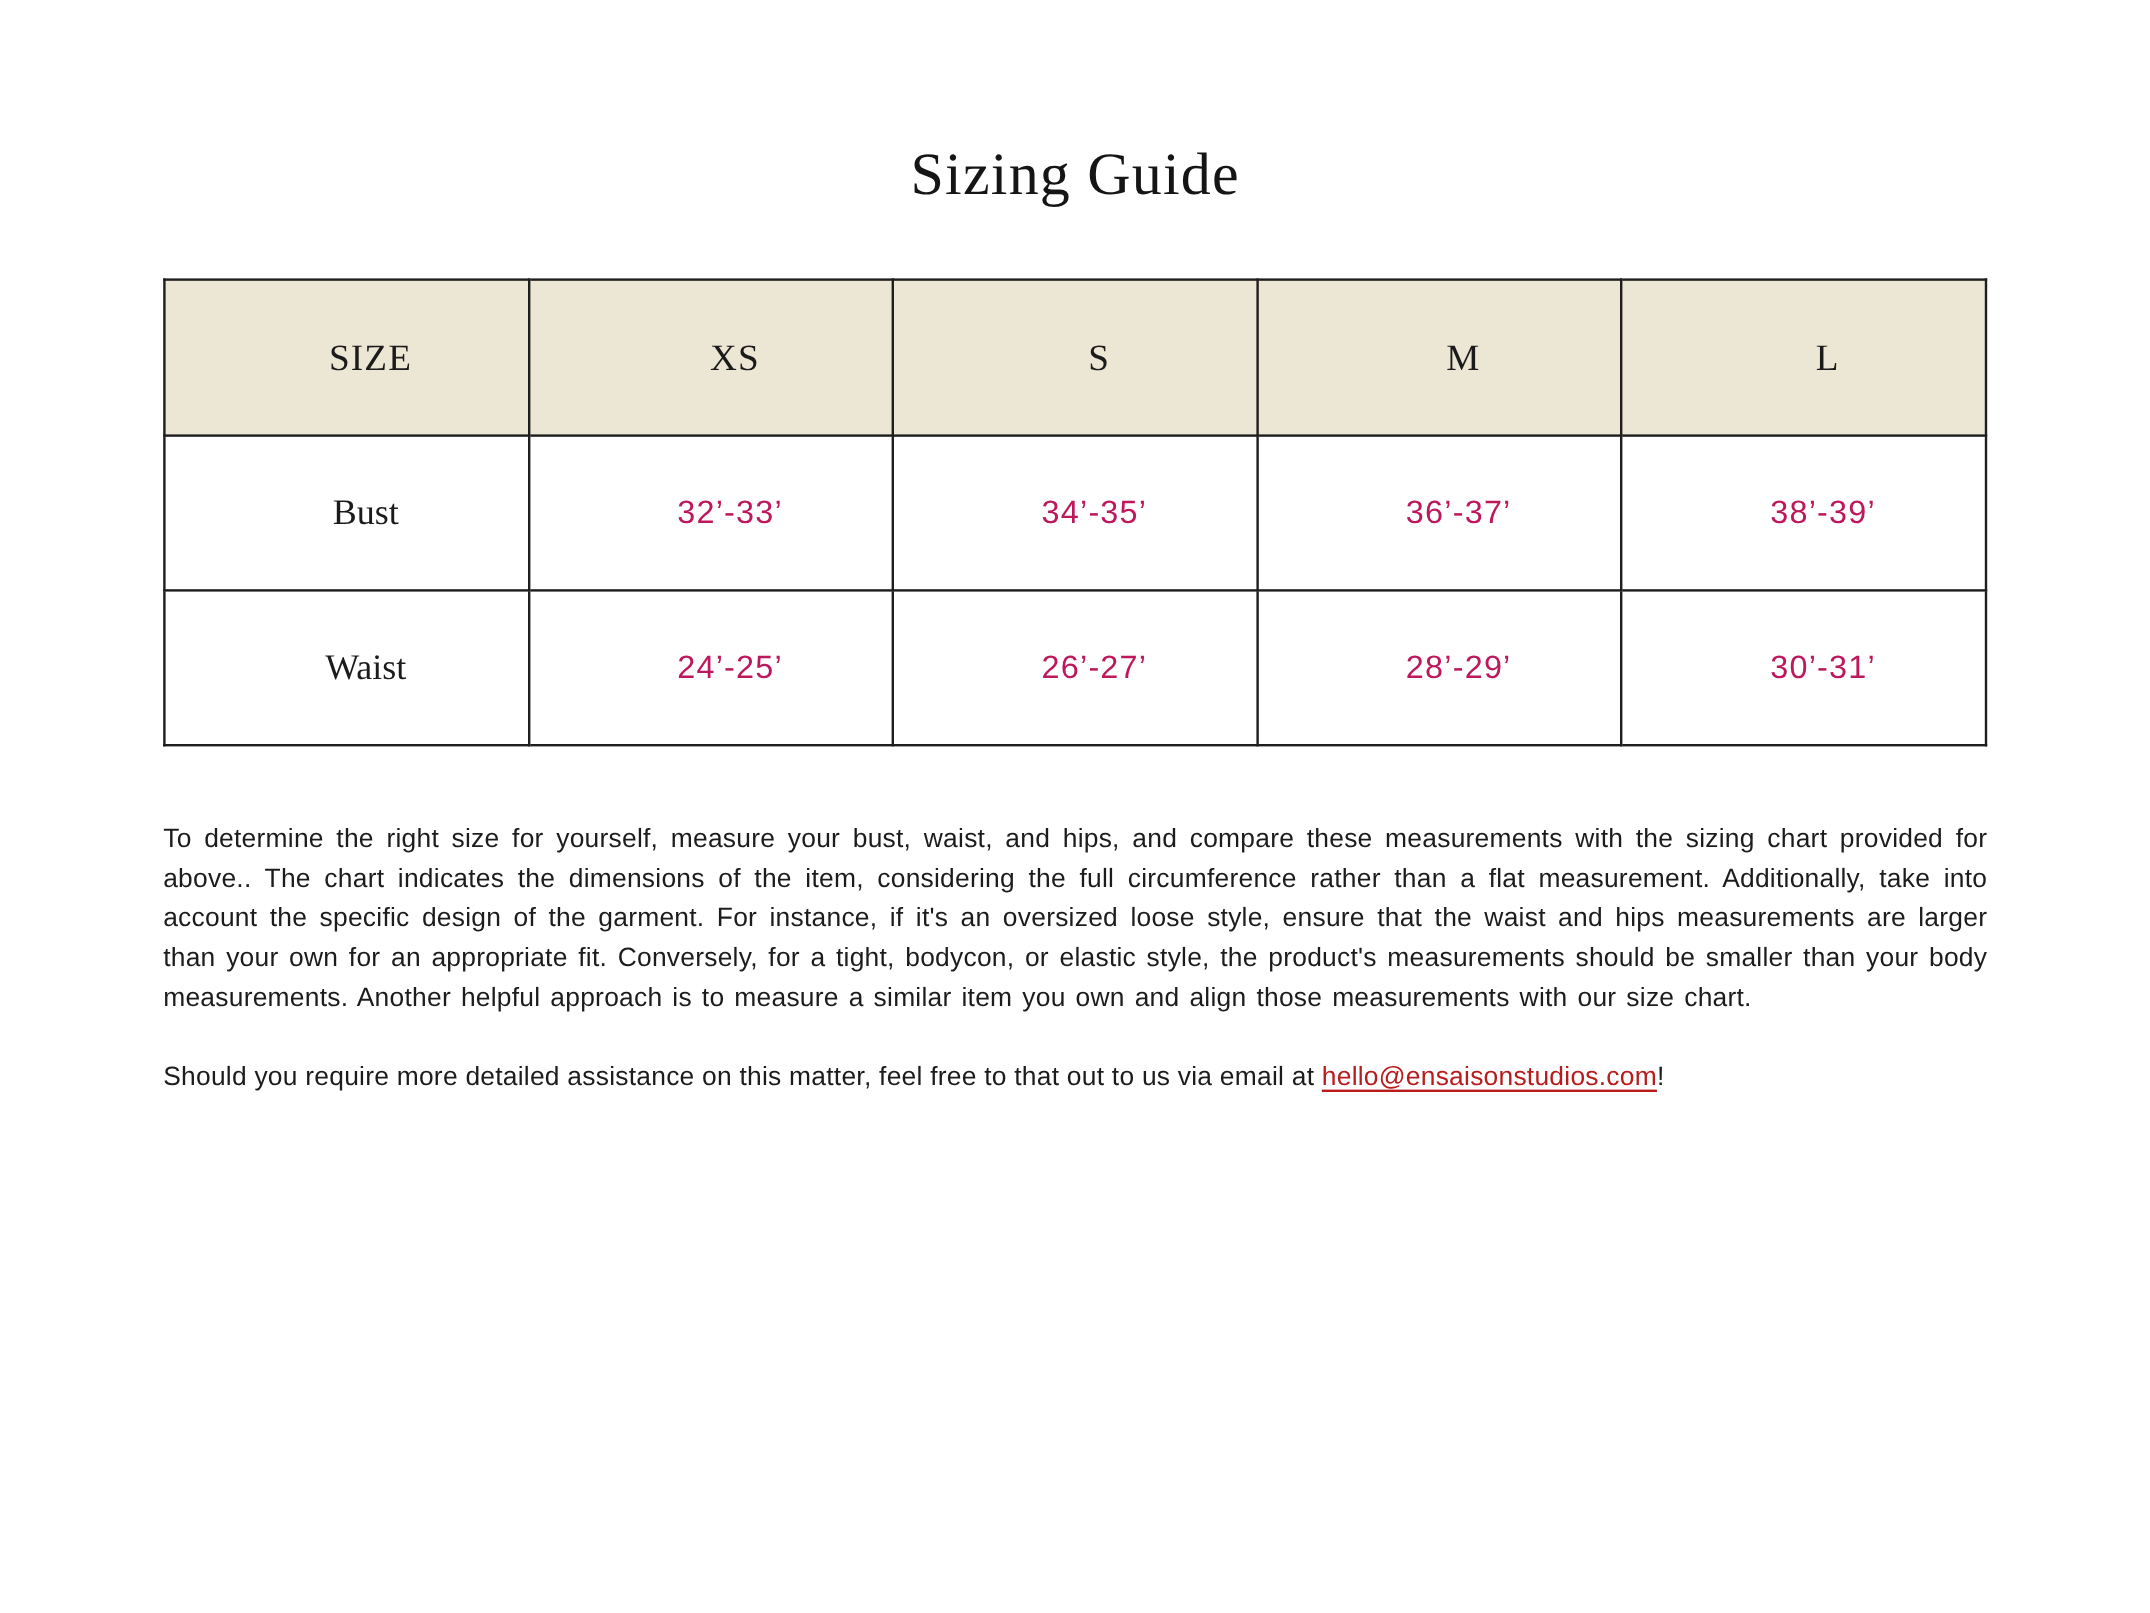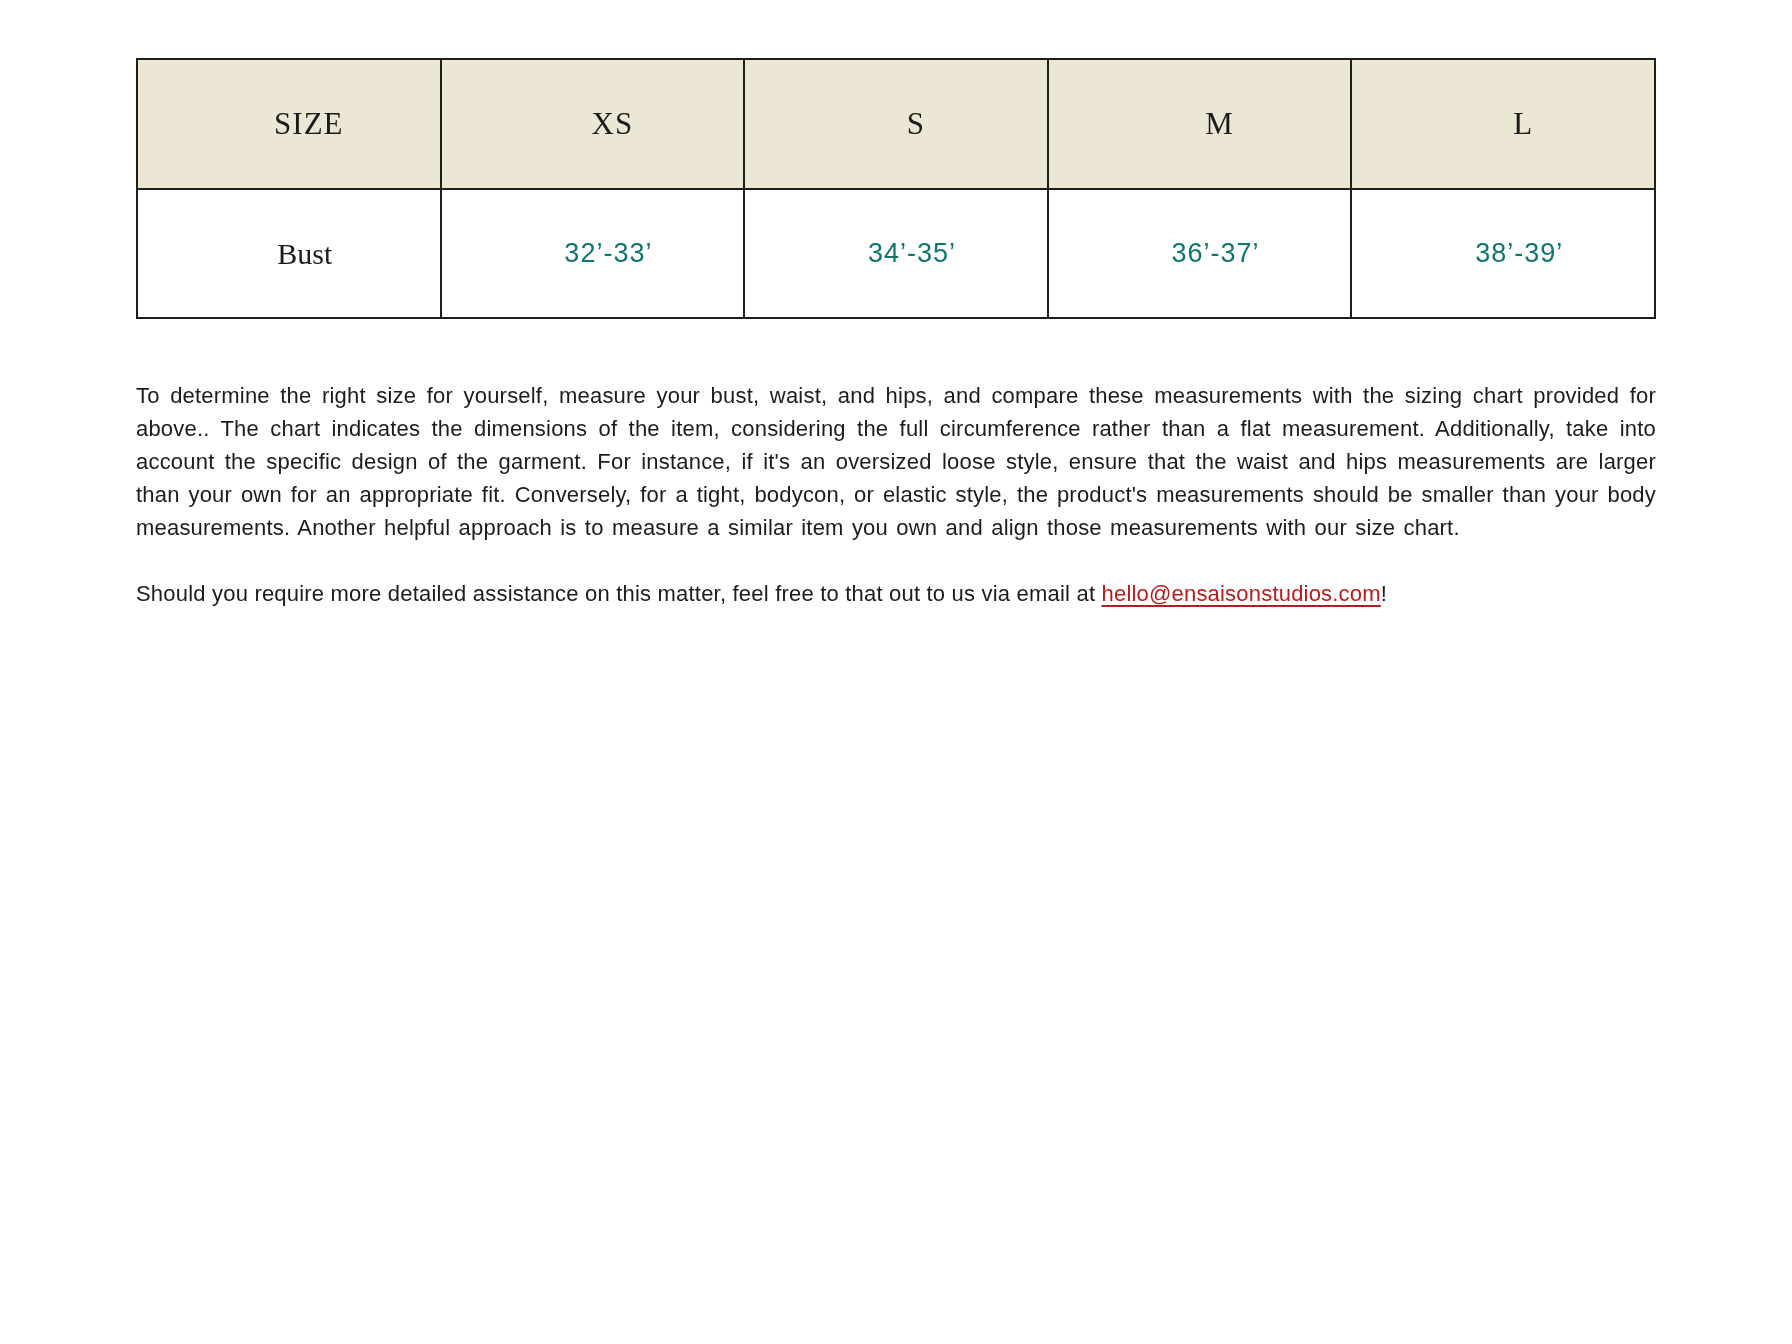--- a/index.html
+++ b/index.html
@@ -53,21 +53,21 @@
   }
   .size-table td.row-label {
     font-family: "Liberation Serif", serif;
     font-size: 30px;
     color: #1b1b1b;
   }
   .size-table td.cell-value {
     font-family: "Liberation Sans", sans-serif;
     font-size: 27px;
     letter-spacing: 1px;
-    color: #0f766e;
+    color: #be185d;
   }
   .content {
     width: 1520px;
     margin: 0 auto;
   }
   .subtitle {
     margin-top: 86px;
     font-family: "Liberation Serif", serif;
     font-weight: 400;
     font-size: 32px;
@@ -95,39 +95,47 @@
     text-decoration: underline;
     text-underline-offset: 4px;
     cursor: pointer;
   }
 </style>
 </head>
 <body>
 
 <div class="page">
 
+  <h1 class="page-title">Sizing Guide</h1>
 
   <table class="size-table">
     <thead>
       <tr>
         <th>SIZE</th>
         <th>XS</th>
         <th>S</th>
         <th>M</th>
         <th>L</th>
       </tr>
     </thead>
     <tbody>
       <tr>
         <td class="row-label">Bust</td>
         <td class="cell-value">32’-33’</td>
         <td class="cell-value">34’-35’</td>
         <td class="cell-value">36’-37’</td>
         <td class="cell-value">38’-39’</td>
       </tr>
+      <tr>
+        <td class="row-label">Waist</td>
+        <td class="cell-value">24’-25’</td>
+        <td class="cell-value">26’-27’</td>
+        <td class="cell-value">28’-29’</td>
+        <td class="cell-value">30’-31’</td>
+      </tr>
     </tbody>
   </table>
 
   <div class="content">
     <p class="body-paragraph">To determine the right size for yourself, measure your bust, waist, and hips, and compare these measurements with the sizing chart provided for above.. The chart indicates the dimensions of the item, considering the full circumference rather than a flat measurement. Additionally, take into account the specific design of the garment. For instance, if it's an oversized loose style, ensure that the waist and hips measurements are larger than your own for an appropriate fit. Conversely, for a tight, bodycon, or elastic style, the product's measurements should be smaller than your body measurements. Another helpful approach is to measure a similar item you own and align those measurements with our size chart.</p>
     <p class="contact-line"><span>Should you require more detailed assistance on this matter, feel free to that out to us via email at </span><a class="email-link">hello@ensaisonstudios.com</a><span>!</span></p>
   </div>
 
 </div>
 

